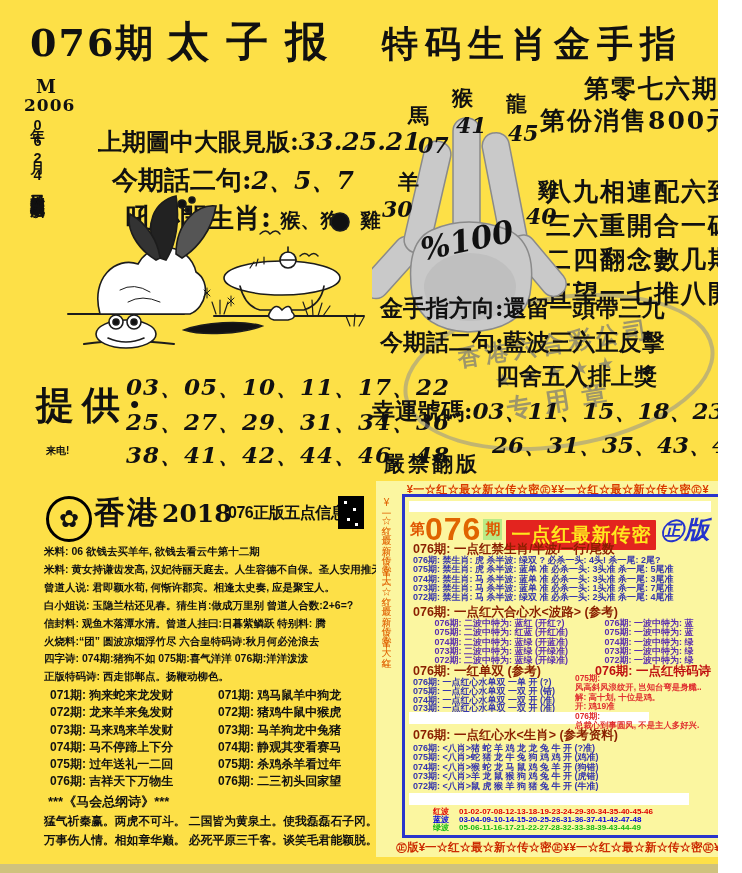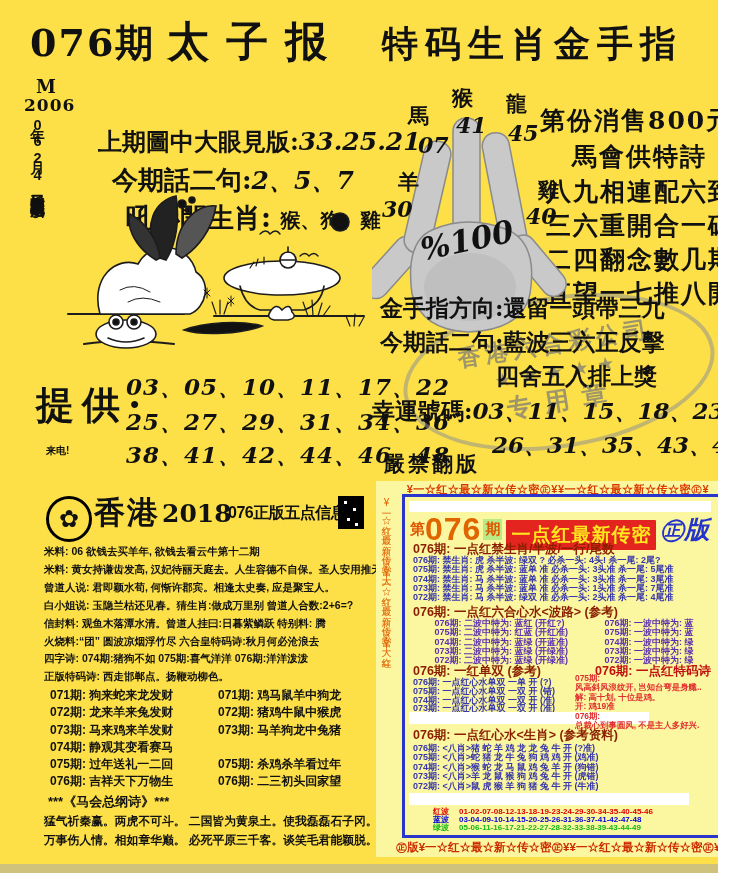--- a/index.html
+++ b/index.html
@@ -202,22 +202,22 @@
   <div class="abs nums n2">38、41、42、44、46、48</div>
   <div class="abs laidian">来电!</div>
 
   <div class="abs stamp">
     <div class="st1">香港六合彩公司</div>
     <div class="st2">★★★★★</div>
     <div class="st3">专用章</div>
   </div>
 
   <div class="abs rt-title">特码生肖金手指</div>
+  <div class="abs rt-line rt-l0">第零七六期</div>
   <div class="abs rt-line rt-l1">第份消售800元</div>
-  <div class="abs rt-line rt-l2">馬會供特詩</div>
   <div class="abs rt-line rt-l3">八九相連配六到</div>
   <div class="abs rt-line rt-l4">三六重開合一碼</div>
   <div class="abs rt-line rt-l5">二四翻念數几期</div>
   <div class="abs rt-line rt-l6">直望一七推八開</div>
 
   <svg class="abs hand" width="196" height="252" viewBox="0 0 196 252">
     <g fill="#c9c9c9" stroke="#8a8a8a" stroke-width="1.5">
       <rect x="6" y="148" width="27" height="74" rx="13" transform="rotate(42 19 185)"></rect>
       <rect x="42" y="58" width="27" height="114" rx="13" transform="rotate(13 55 115)"></rect>
       <rect x="81" y="36" width="27" height="132" rx="13"></rect>
@@ -276,20 +276,21 @@
       </div>
     <div class="row">
         <span class="lc">072期: 龙来羊来兔发财</span>
         <span>072期: 猪鸡牛鼠中猴虎</span>
       </div>
     <div class="row">
         <span class="lc">073期: 马来鸡来羊发财</span>
         <span>073期: 马羊狗龙中兔猪</span>
       </div>
     <div class="row">
+        <span class="lc">074期: 马不停蹄上下分</span>
         <span>074期: 静观其变看赛马</span>
       </div>
     <div class="row">
         <span class="lc">075期: 过年送礼一二回</span>
         <span>075期: 杀鸡杀羊看过年</span>
       </div>
     <div class="row">
         <span class="lc">076期: 吉祥天下万物生</span>
         <span>076期: 二三初头回家望</span>
       </div>

